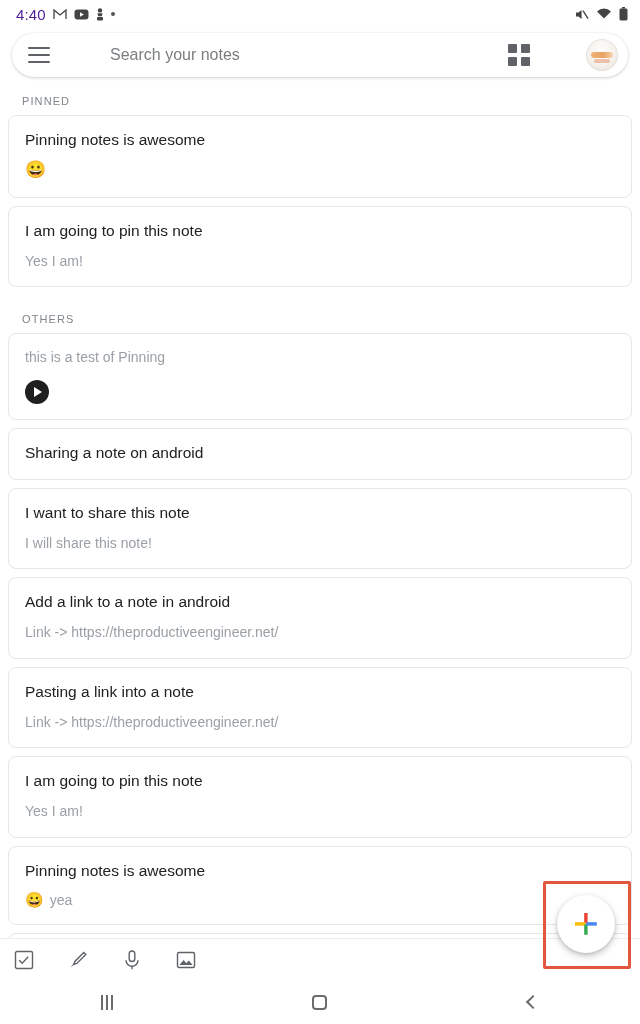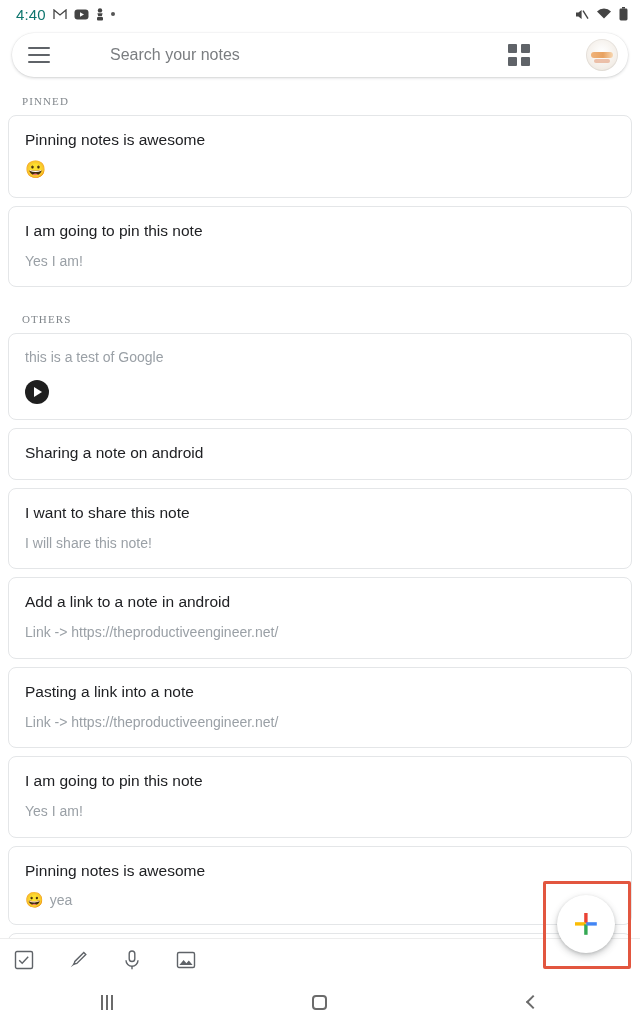--- a/index.html
+++ b/index.html
@@ -12,21 +12,21 @@
   #app { position: relative; width: 640px; height: 1024px; background: #ffffff; }
 
   
   .statusbar {
     height: 28px; width: 100%;
     display: flex; align-items: center; justify-content: space-between;
     padding: 0 12px 0 16px;
     background: #ffffff;
   }
   .sb-left { display: flex; align-items: center; gap: 7px; }
-  .sb-time { font-size: 15px; color: #0f766e; letter-spacing: .1px; }
+  .sb-time { font-size: 15px; color: #4c1d95; letter-spacing: .1px; }
   .sb-right { display: flex; align-items: center; gap: 7px; }
   .sb-ic { display: block; }
   .sb-dot { width: 4px; height: 4px; border-radius: 50%; background: #555; display:block; }
 
   
   .searchwrap { padding: 5px 12px 0 12px; }
   .searchbar {
     height: 44px; border-radius: 24px; background: #ffffff;
     box-shadow: 0 1px 3px rgba(60,64,67,.22), 0 0 0 .5px rgba(60,64,67,.06);
     display: flex; align-items: center; padding: 0 10px 0 16px; gap: 42px;
@@ -52,21 +52,21 @@
   }
   .avatar::after {
     content:""; position:absolute; left:8px; right:8px; top:20px; height:4px;
     background: rgba(226,148,110,.55); border-radius: 2px;
   }
 
   
   .list { padding: 0 8px; }
   .section-label {
     font-size: 11px; letter-spacing: 1.1px; color: #80868b;
-    padding: 18px 0 8px 14px; text-transform: uppercase; font-family: Liberation Serif, serif;
+    padding: 18px 0 8px 14px; text-transform: uppercase;
   }
   .note-card {
     background: #ffffff;
     border: 1px solid #e4e6e8;
     border-radius: 8px;
     margin-bottom: 8px;
     padding: 14px 16px 15px 16px;
     min-height: 40px;
   }
   .note-title { font-size: 15.5px; color: #202124; line-height: 1.35; }
@@ -187,21 +187,21 @@
     </div>
 
     <div class="note-card">
       <div class="note-title">I am going to pin this note</div>
       <div class="note-body">Yes I am!</div>
     </div>
 
     <div class="section-label">OTHERS</div>
 
     <div class="note-card">
-      <div class="note-body untitled">this is a test of Google</div>
+      <div class="note-body untitled">this is a test of Pinning</div>
       <div class="play-badge">
           <span></span>
         </div>
     </div>
 
     <div class="note-card">
       <div class="note-title">Sharing a note on android</div>
     </div>
 
     <div class="note-card">

